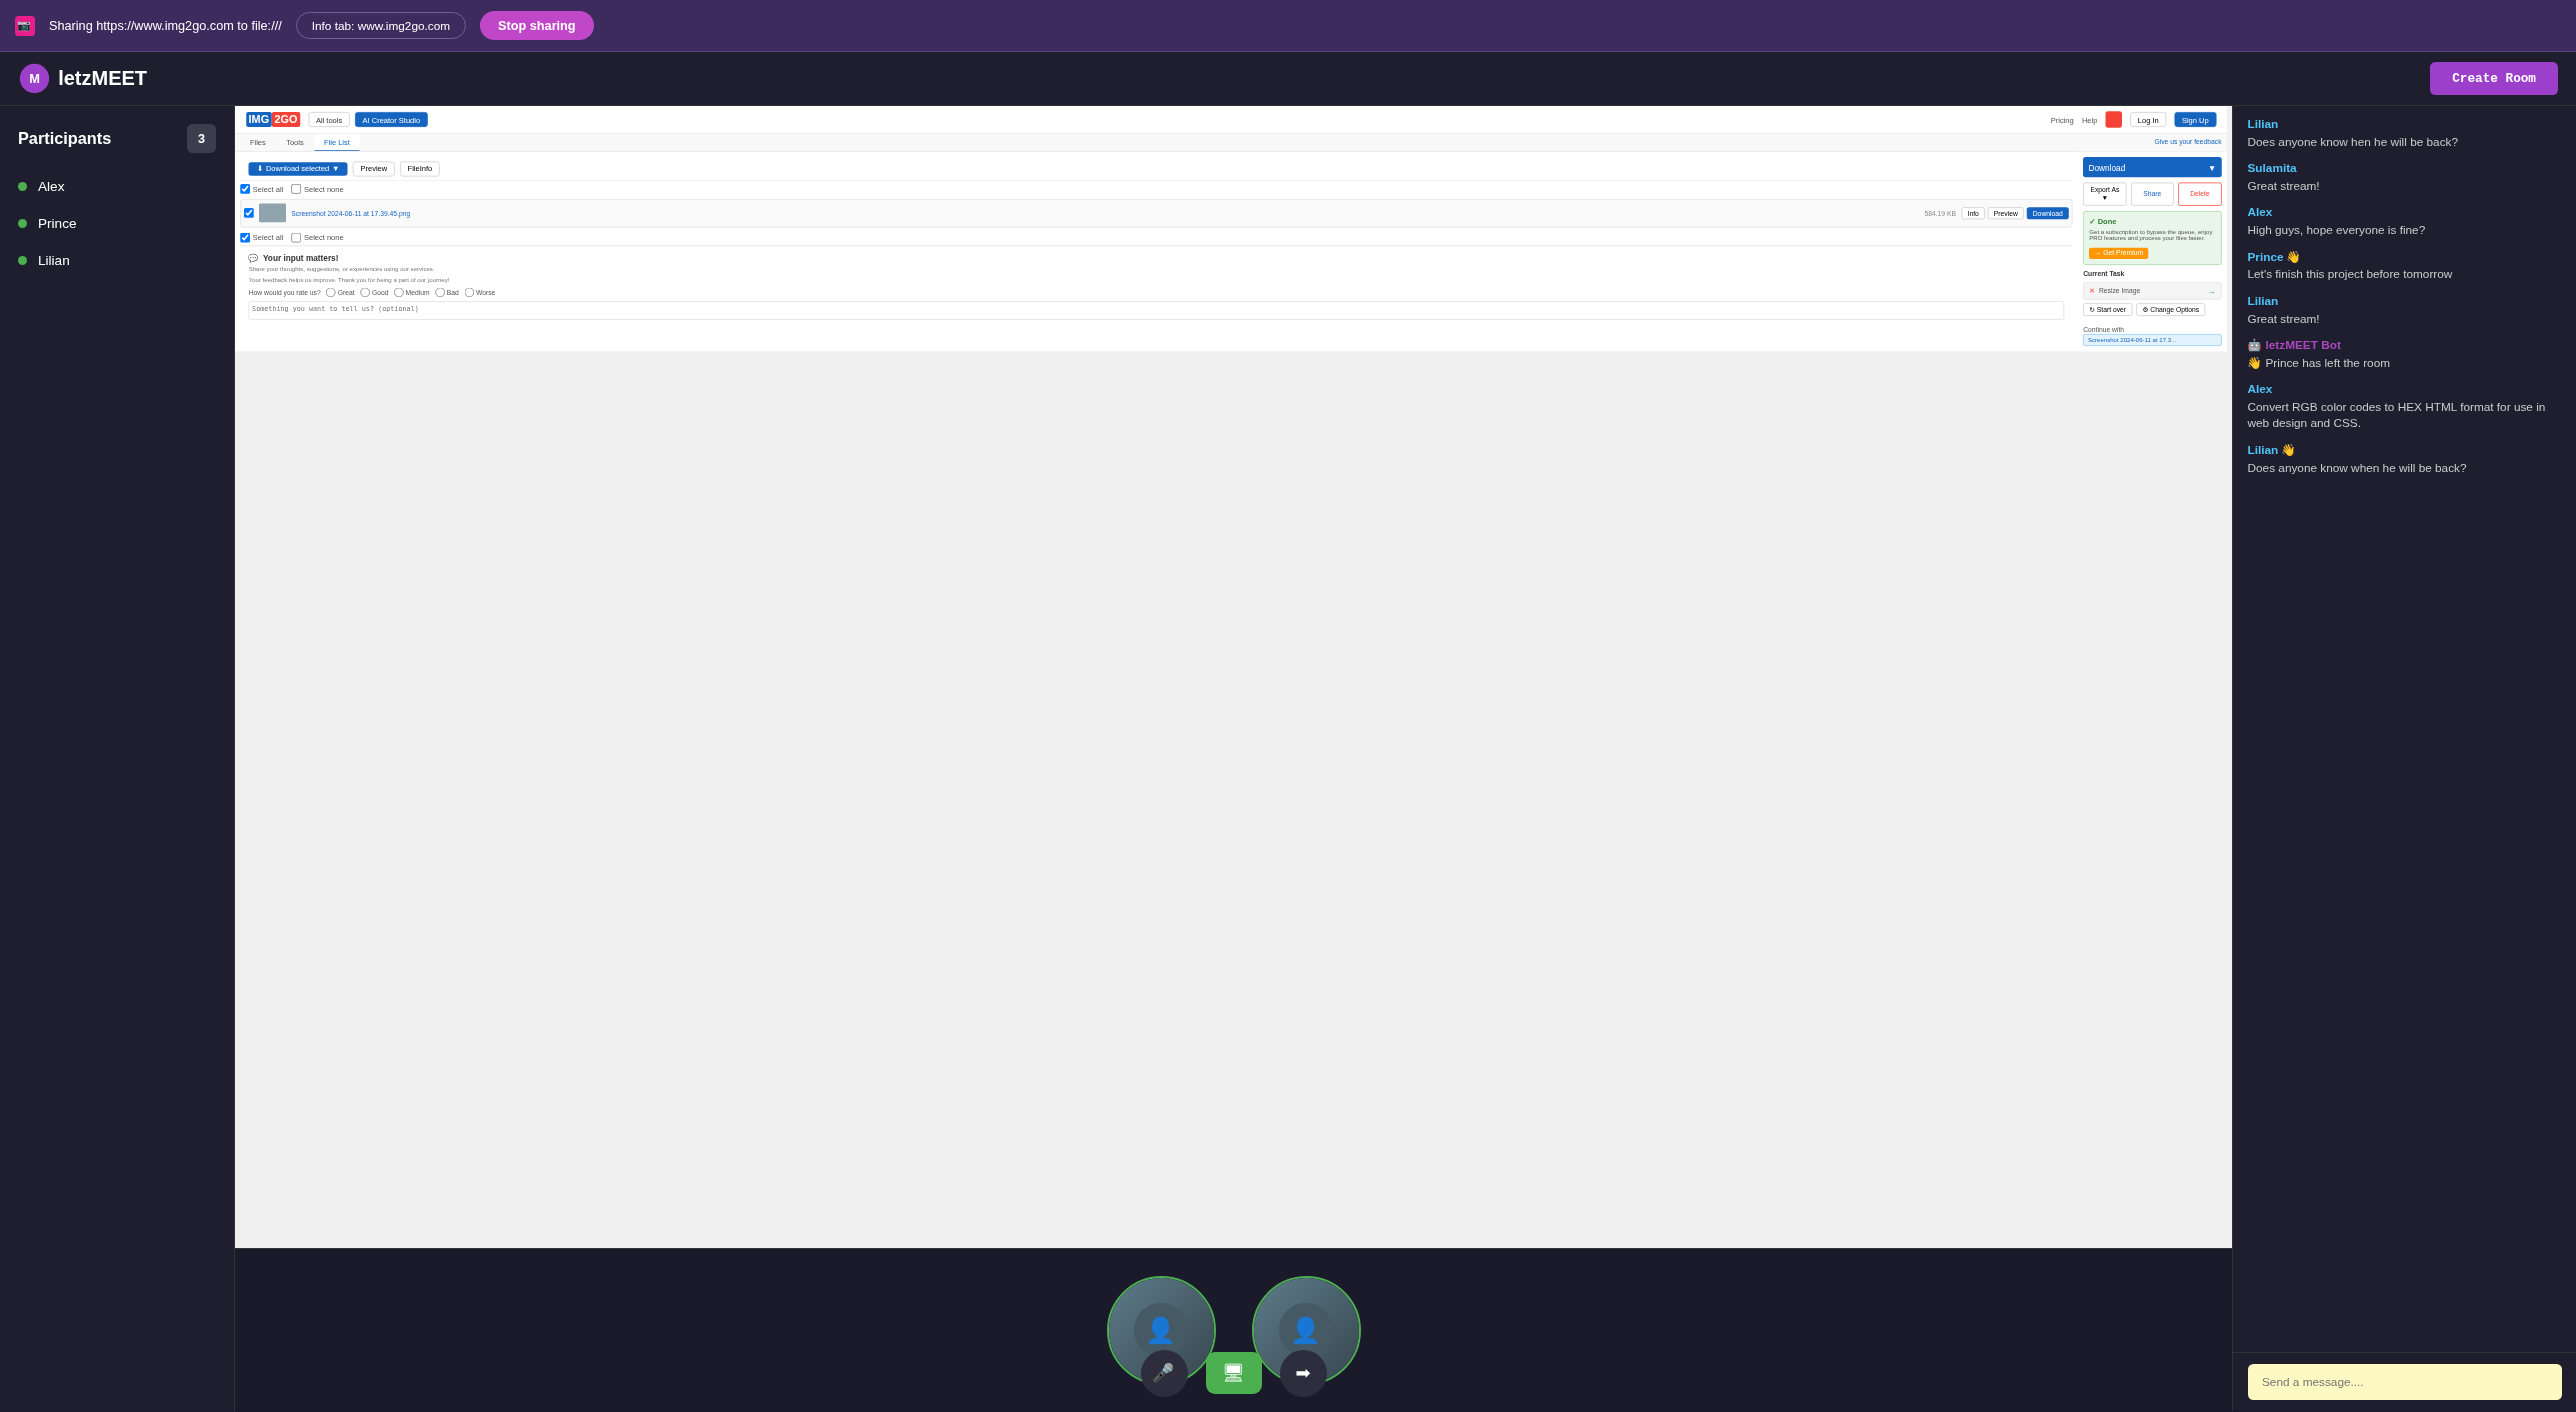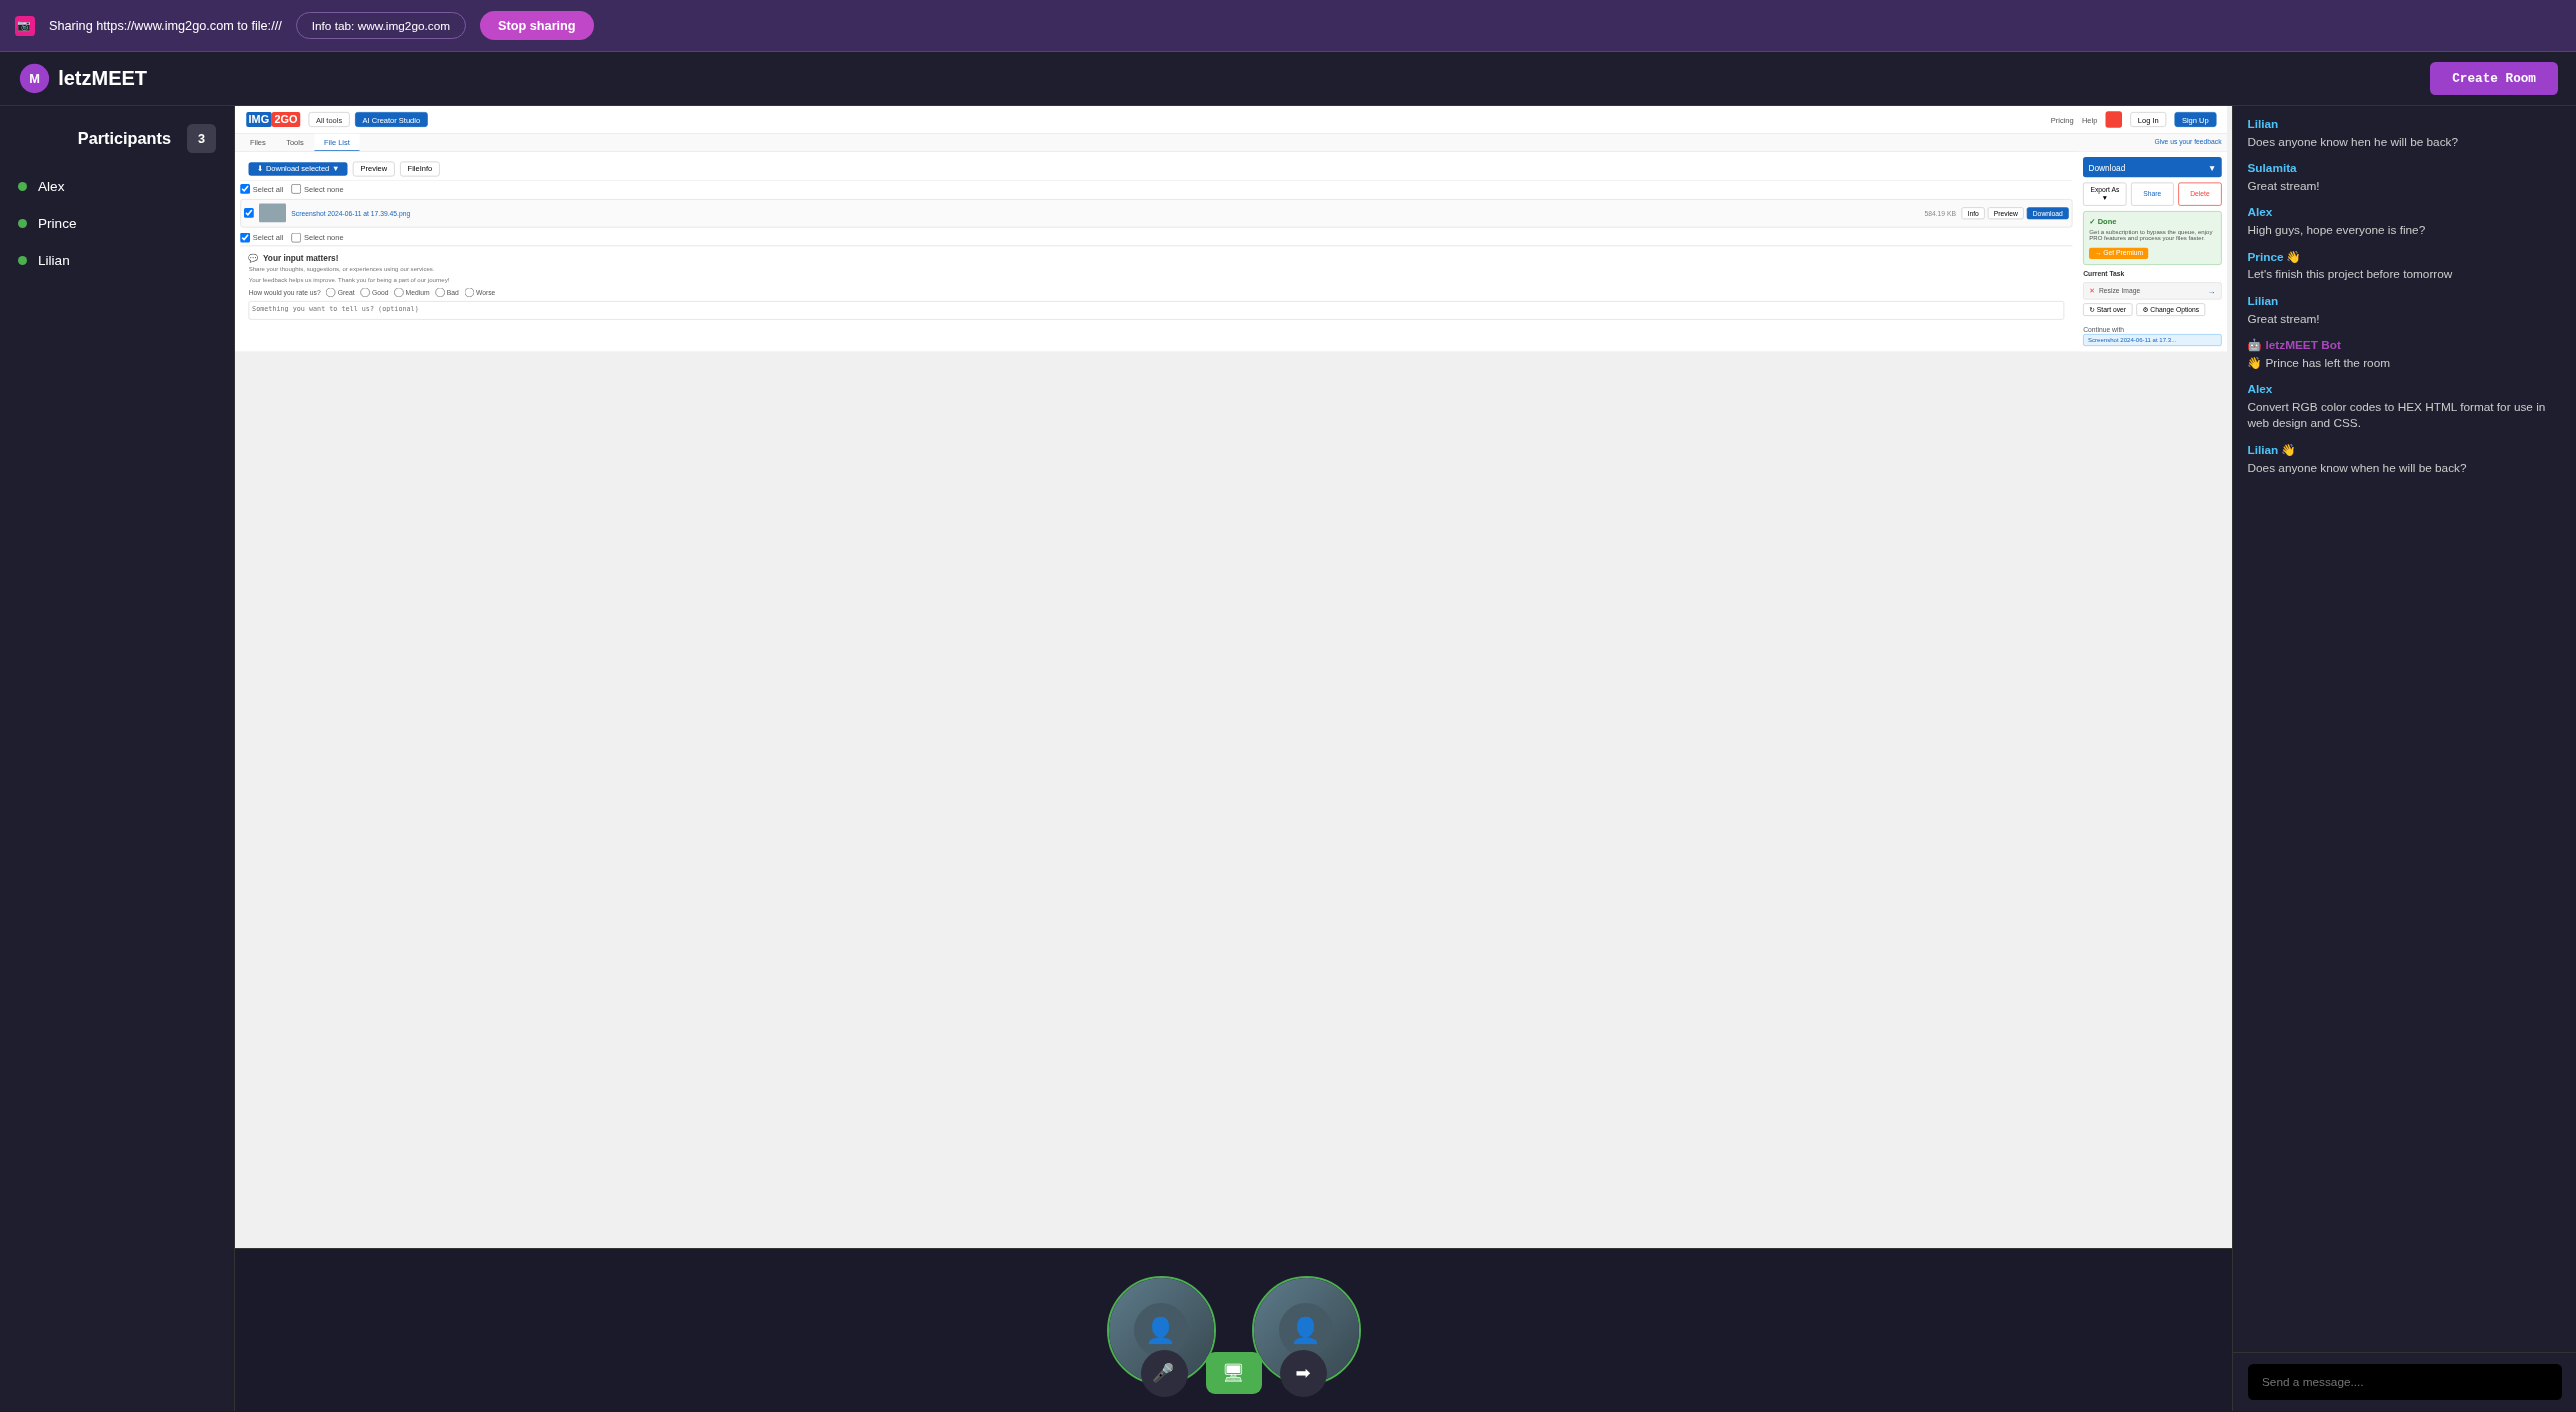--- a/index.html
+++ b/index.html
@@ -73,21 +73,21 @@
       width: 235px;
       background: #1e1e2e;
       border-right: 0.9px solid #333;
       flex-shrink: 0;
       display: flex;
       flex-direction: column;
     }
     .participants-header {
       display: flex;
       align-items: center;
-      justify-content: flex-end;
+      justify-content: space-between;
       padding: 18px 18px 14.5px;
       gap: 16px;
     }
     .participants-title { font-size: 16.3px; font-weight: 600; color: #fff; }
     .participants-count {
       background: #3d3d4e;
       color: #fff;
       width: 29px;
       height: 29px;
       border-radius: 5.4px;
@@ -413,21 +413,21 @@
     .chat-sender.prince { color: #4fc3f7; }
     .chat-sender.lilian { color: #4fc3f7; }
     .chat-sender.bot { color: #ab47bc; }
     .chat-text { font-size: 11.8px; color: #ccc; line-height: 1.4; }
     .chat-input-area {
       padding: 11px 14.5px;
       border-top: 0.9px solid #333;
     }
     .chat-input {
       width: 100%;
-      background: #000000;
+      background: #fef9c3;
       border: none;
       border-radius: 5.4px;
       padding: 11px 14.5px;
       color: #888;
       font-size: 11.8px;
       outline: none;
     }
 
     
     ::-webkit-scrollbar { width: 3.6px; }

